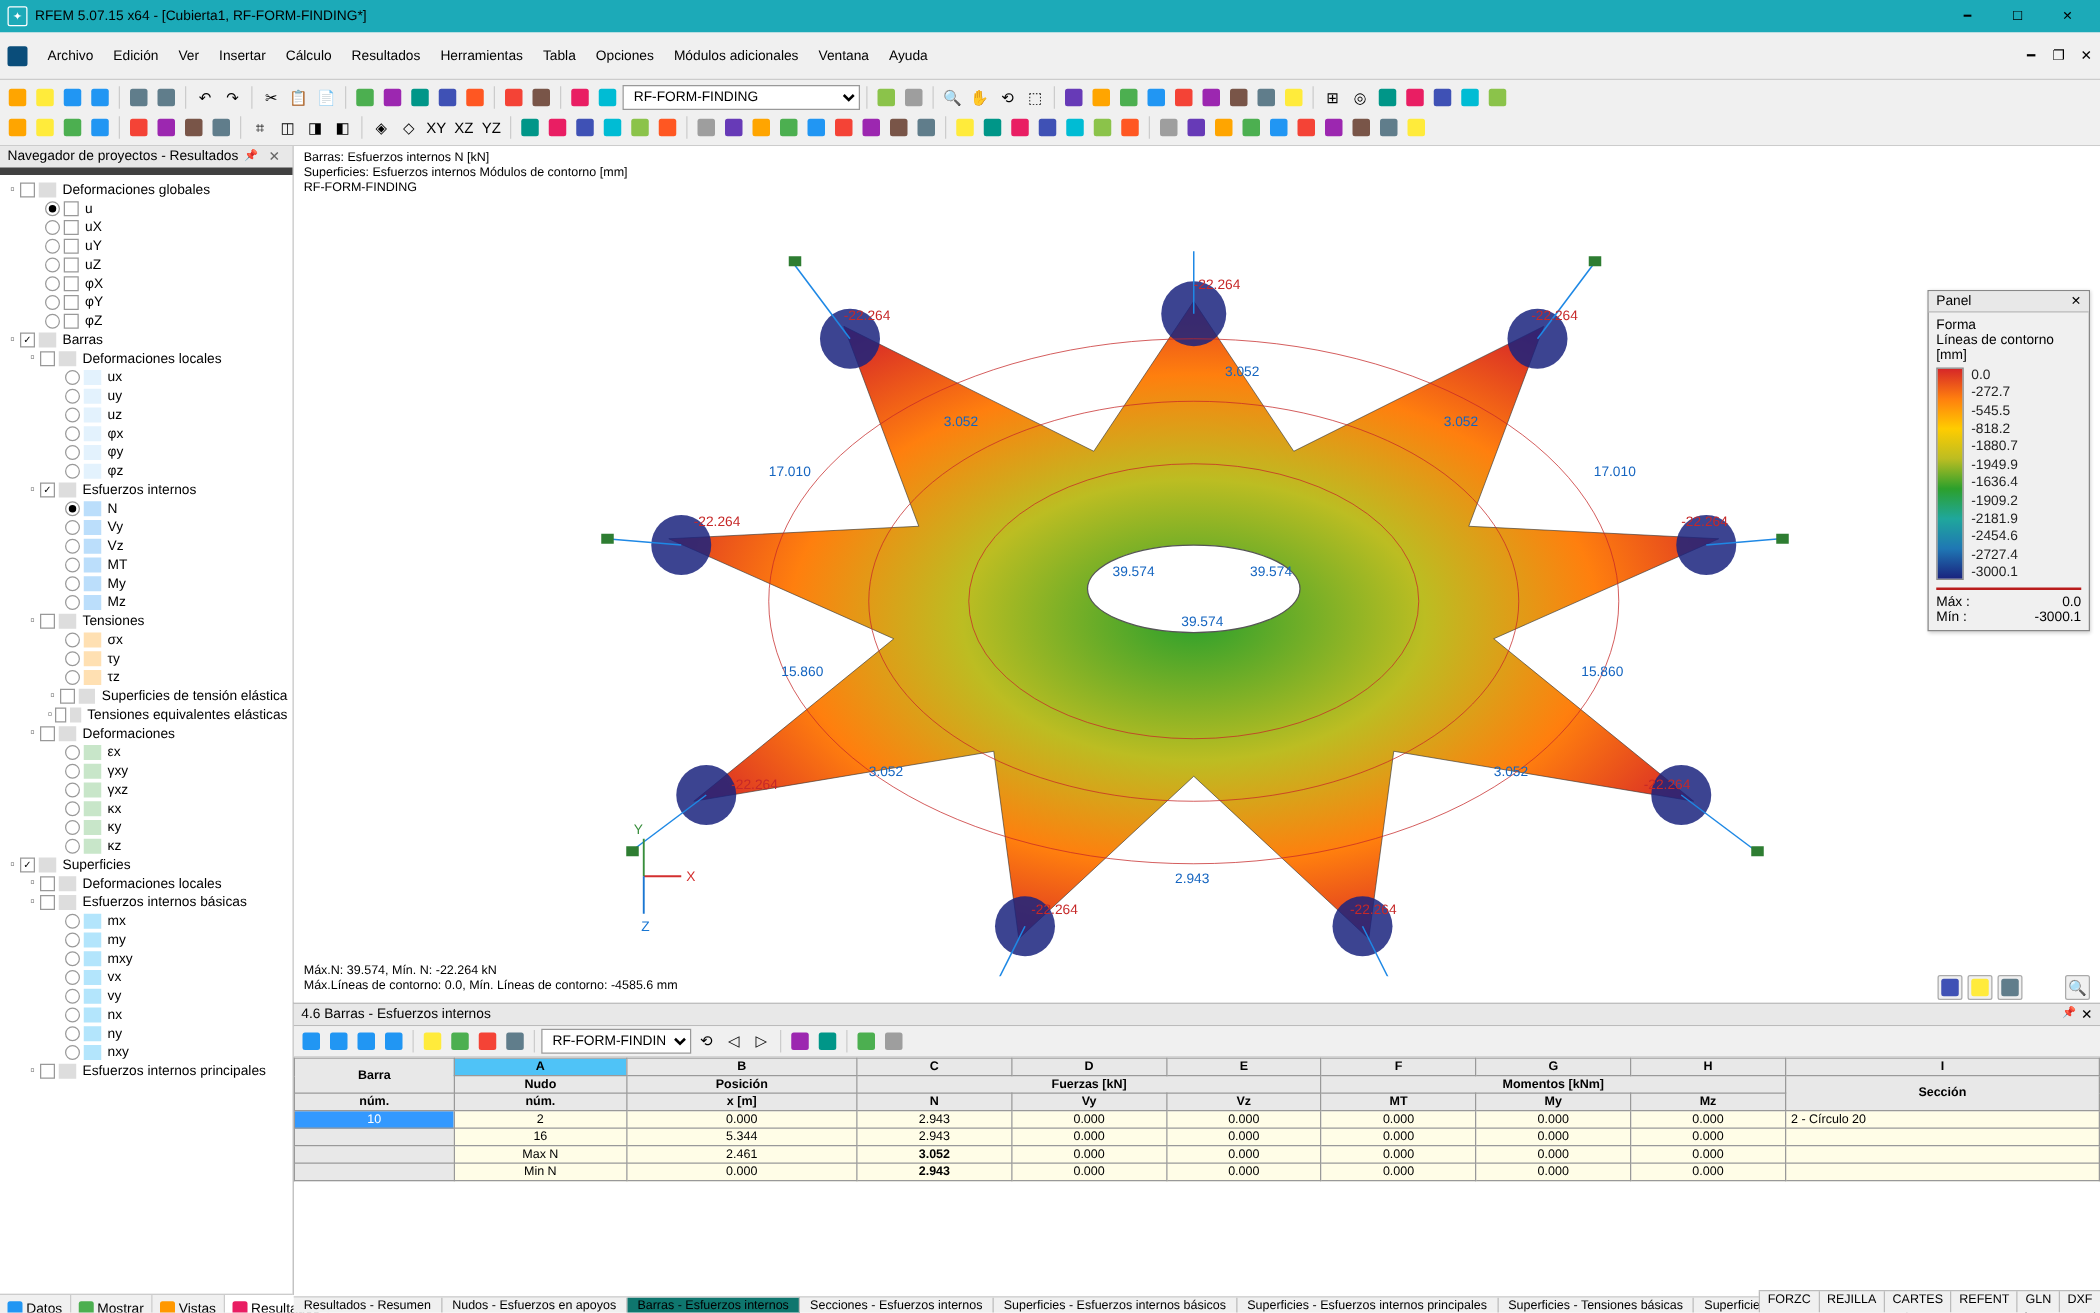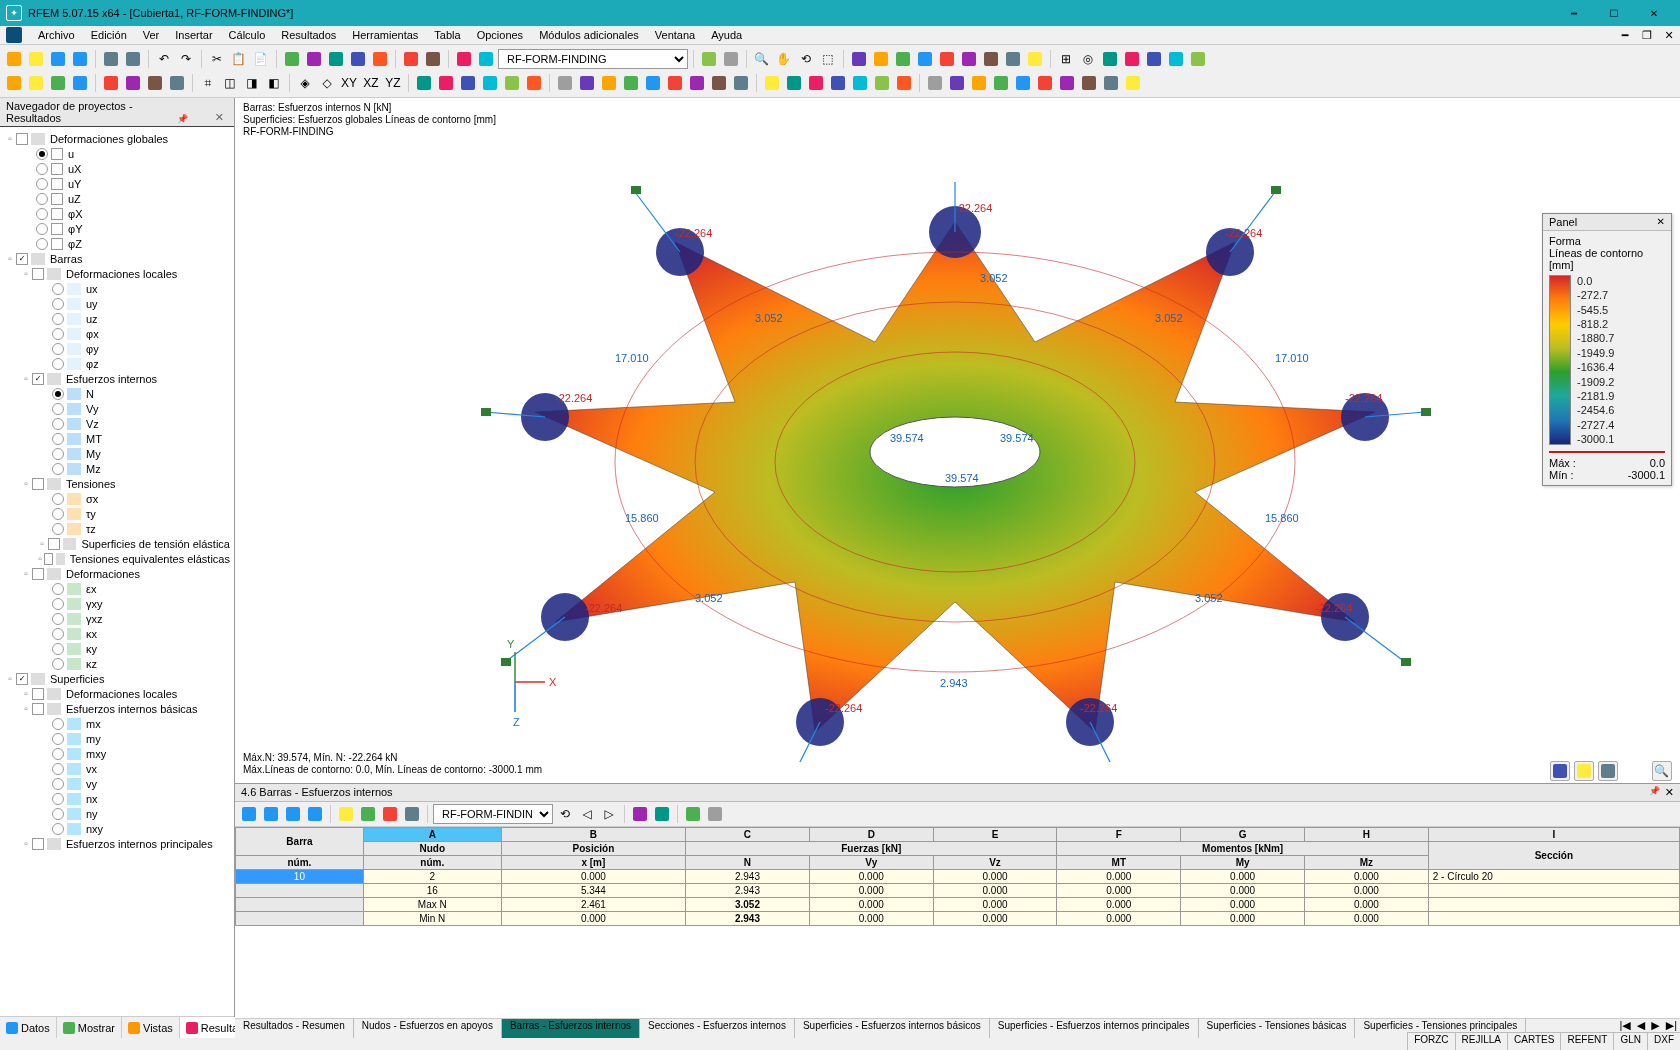--- a/index.html
+++ b/index.html
@@ -5,37 +5,37 @@
 * { margin:0; padding:0; box-sizing:border-box; font-family:"Segoe UI",Tahoma,sans-serif; font-size:11px; }
 body { background:#f0f0f0; width:1680px; height:1050px; overflow:hidden; position:relative; }
 
 
 .titlebar { background:#1caab8; height:26px; display:flex; align-items:center; padding:0 6px; color:#000; }
 .titlebar .logo { width:16px; height:16px; background:#1caab8; border:1px solid #fff; border-radius:2px; margin-right:6px; display:inline-flex; align-items:center; justify-content:center; font-size:9px; color:#fff; }
 .titlebar .spacer { flex:1; }
 .titlebar .winbtn { width:40px; height:26px; display:flex; align-items:center; justify-content:center; font-size:10px; }
 
 
-.menubar { background:#f0f0f0; height:19px; display:flex; align-items:center; padding-left:6px; border-bottom:1px solid #ccc; }
+.menubar { background:#f0f0f0; height:38px; display:flex; align-items:center; padding-left:6px; border-bottom:1px solid #ccc; }
 .menubar .menulogo { width:16px; height:16px; background:#0a4d7a; border-radius:2px; margin-right:8px; }
 .menubar .menuitem { padding:0 8px; height:22px; display:flex; align-items:center; }
 .menubar .spacer { flex:1; }
 .menubar .mdi-ctrl { width:22px; text-align:center; }
 
 
 .toolbars { background:#f0f0f0; padding:2px 4px; border-bottom:1px solid #ccc; }
 .tbrow { display:flex; align-items:center; gap:2px; height:24px; }
 .tbbtn { width:20px; height:20px; display:inline-flex; align-items:center; justify-content:center; border:1px solid transparent; border-radius:2px; font-size:12px; }
 .tbsep { width:1px; height:18px; background:#ccc; margin:0 3px; }
 .tbcombo { height:20px; font-size:11px; padding:0 4px; border:1px solid #999; background:#fff; }
 
 
 .main { display:flex; height:940px; }
 .sidebar { width:235px; background:#f0f0f0; display:flex; flex-direction:column; border-right:1px solid #999; }
-.sidebar-title { background:#e8e8e8; border-bottom:1px solid #404040; padding:2px 6px; display:flex; align-items:flex-end;gap:18px; }
+.sidebar-title { background:#e8e8e8; border-bottom:6px solid #404040; padding:2px 6px; display:flex; align-items:flex-start; }
 .sidebar-title .pin { margin-left:auto; font-size:9px; color:#666; padding:0 4px; }
 .sidebar-title .x { font-size:11px; color:#666; padding:0 4px; }
 .tree { flex:1; overflow:auto; background:#fff; padding:4px; }
 .tree-item { display:flex; align-items:center; height:15px; white-space:nowrap; }
 .tree-item .tgl { width:12px; text-align:center; color:#666; font-size:10px; }
 .tree-item .chk { width:12px; height:12px; border:1px solid #999; margin-right:3px; display:inline-flex; align-items:center; justify-content:center; font-size:8px; background:#fff; }
 .tree-item .rad { width:12px; height:12px; border:1px solid #999; border-radius:50%; margin-right:3px; display:inline-flex; align-items:center; justify-content:center; background:#fff; }
 .tree-item .rad .dot { width:6px; height:6px; background:#000; border-radius:50%; }
 .tree-item .ric { width:14px; height:12px; margin-right:3px; display:inline-block; }
 .tree-item .lbl { padding-left:2px; }
@@ -662,21 +662,21 @@
    <div class="sidebar-tab act">
           <span class="ti" style="background:#e91e63"></span>
           <span>Resultados</span>
         </div>
   </div>
  </div>
 
  <div class="workarea">
   <div class="viewport">
    <div class="infotext" style="top:4px;left:8px">Barras: Esfuerzos internos N [kN]</div>
-   <div class="infotext" style="top:16px;left:8px">Superficies: Esfuerzos globales Líneas de contorno [mm]</div>
+   <div class="infotext" style="top:16px;left:8px">Superficies: Esfuerzos internos Módulos de contorno [mm]</div>
    <div class="infotext" style="top:28px;left:8px">RF-FORM-FINDING</div>
 
    <svg class="tensile-img" viewBox="0 0 960 580">
      <defs>
        <radialGradient id="g1" cx="50%" cy="50%" r="55%">
          <stop offset="0%" stop-color="#2ca02c"></stop>
          <stop offset="40%" stop-color="#bcbd22"></stop>
          <stop offset="70%" stop-color="#ff7f0e"></stop>
          <stop offset="100%" stop-color="#d62728"></stop>
        </radialGradient>
@@ -758,21 +758,21 @@
        <line x1="0" y1="0" x2="30" y2="0" stroke="#d32f2f" stroke-width="1.5"></line>
             <text x="34" y="4" font-size="9" fill="#d32f2f">X</text>
        <line x1="0" y1="0" x2="0" y2="-30" stroke="#388e3c" stroke-width="1.5"></line>
             <text x="-8" y="-34" font-size="9" fill="#388e3c">Y</text>
        <line x1="0" y1="0" x2="0" y2="30" stroke="#1976d2" stroke-width="1.5"></line>
             <text x="-2" y="44" font-size="9" fill="#1976d2">Z</text>
      </g>
    </svg>
 
    <div class="infotext" style="bottom:20px;left:8px">Máx.N: 39.574, Mín. N: -22.264 kN</div>
-   <div class="infotext" style="bottom:8px;left:8px">Máx.Líneas de contorno: 0.0, Mín. Líneas de contorno: -3000.1 mm</div>
+   <div class="infotext" style="bottom:8px;left:8px">Máx.Líneas de contorno: 0.0, Mín. Líneas de contorno: -4585.6 mm</div>
 
    <div class="vp-panel">
     <div class="ph">
             <span>Panel</span>
             <span class="x">✕</span>
           </div>
     <div class="pbody">
      <div>Forma</div>
      <div>Líneas de contorno [mm]</div>
      <div class="gradient-box">

